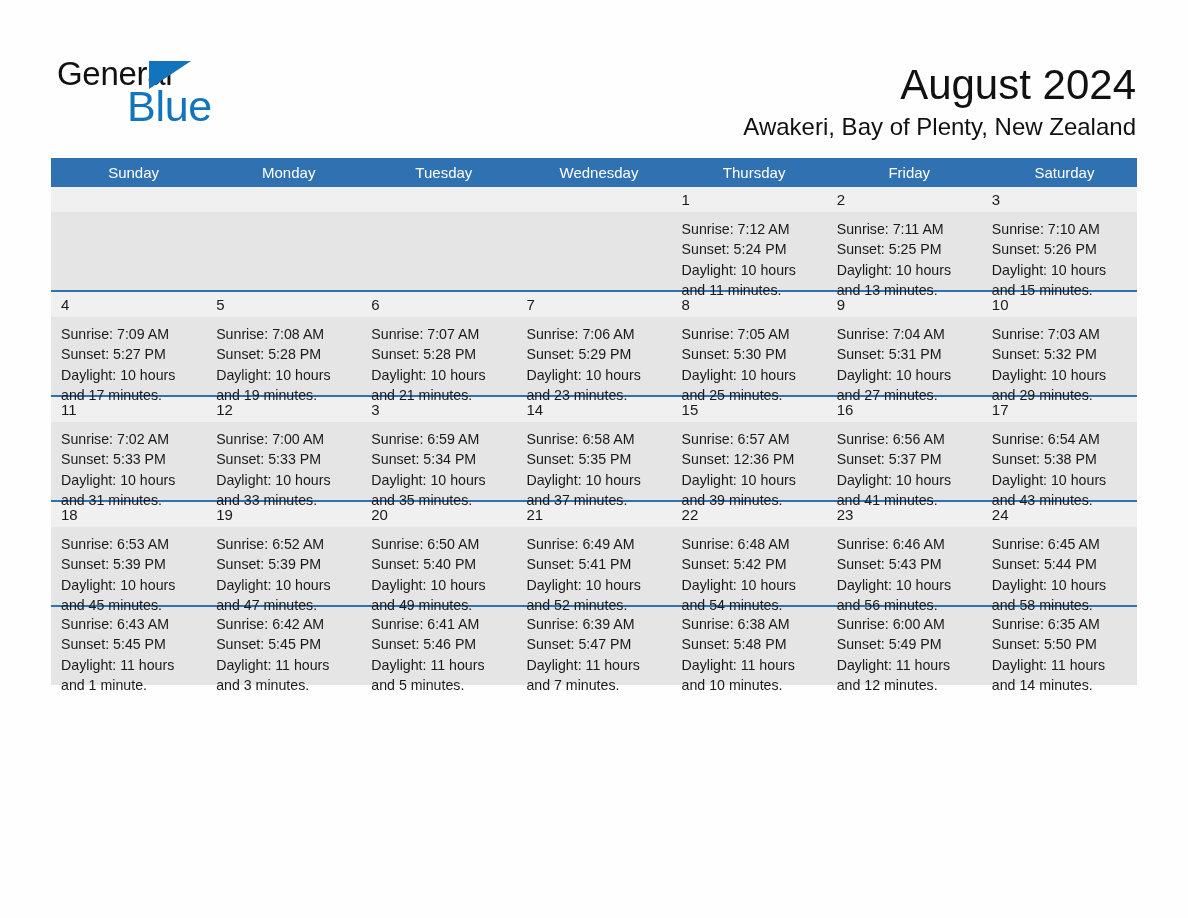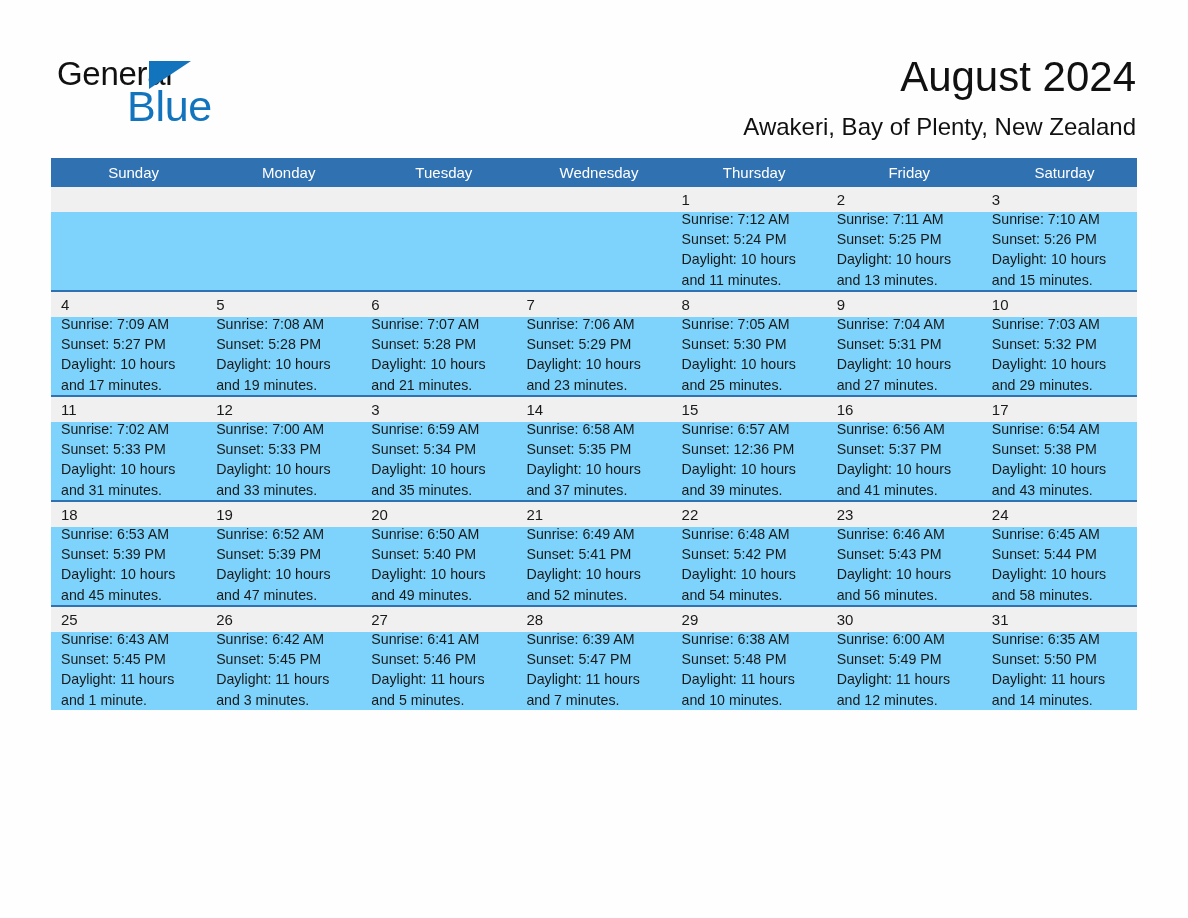--- a/index.html
+++ b/index.html
@@ -48,21 +48,21 @@
     position: absolute;
     left: 70px; top: 32px;
     font-size: 43px;
     letter-spacing: -0.3px;
     color: #1274bd;
     line-height: 38px;
     font-weight: 400;
   }
   .title-month {
     position: absolute;
-    right: 52px; top: 52px;
+    right: 52px; top: 60px;
     font-size: 42px;
     color: #111111;
     text-align: right;
     line-height: 50px;
     font-weight: 400;
   }
   .title-location {
     position: absolute;
     right: 52px; top: 112px;
     font-size: 24px;
@@ -111,22 +111,21 @@
     font-size: 15px;
     color: #1a1a1a;
     line-height: 25px;
     padding-left: 10px;
   }
 
   .detail-band {
     display: flex;
     width: 1086px;
     height: 78px;
-    background: #7dd3fc;
-    align-items: flex-end;
+    background: #e5e5e5;
   }
   .detail-cell {
     flex: 1 1 0;
     padding: 7px 10px 0 10px;
     font-size: 14.2px;
     color: #1a1a1a;
     line-height: 20.3px;
   }
   .detail-cell .ln { display: block; white-space: nowrap; }
   .detail-cell.empty { }
@@ -351,29 +350,20 @@
             </div>
             <div class="detail-cell">
               <span class="ln">Sunrise: 6:45 AM</span>
               <span class="ln">Sunset: 5:44 PM</span>
               <span class="ln">Daylight: 10 hours</span>
               <span class="ln">and 58 minutes.</span>
             </div>
           </div>
         </div>
         <div class="week-row">
-          <div class="daynum-band">
-            <div class="daynum-cell">25</div>
-            <div class="daynum-cell">26</div>
-            <div class="daynum-cell">27</div>
-            <div class="daynum-cell">28</div>
-            <div class="daynum-cell">29</div>
-            <div class="daynum-cell">30</div>
-            <div class="daynum-cell">31</div>
-          </div>
           <div class="detail-band">
             <div class="detail-cell">
               <span class="ln">Sunrise: 6:43 AM</span>
               <span class="ln">Sunset: 5:45 PM</span>
               <span class="ln">Daylight: 11 hours</span>
               <span class="ln">and 1 minute.</span>
             </div>
             <div class="detail-cell">
               <span class="ln">Sunrise: 6:42 AM</span>
               <span class="ln">Sunset: 5:45 PM</span>

